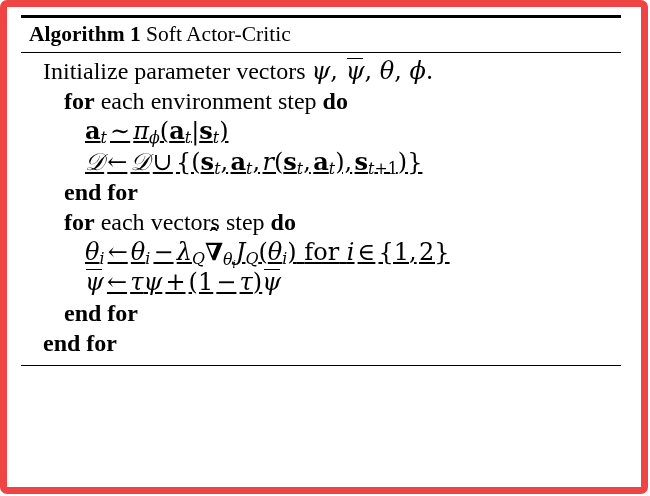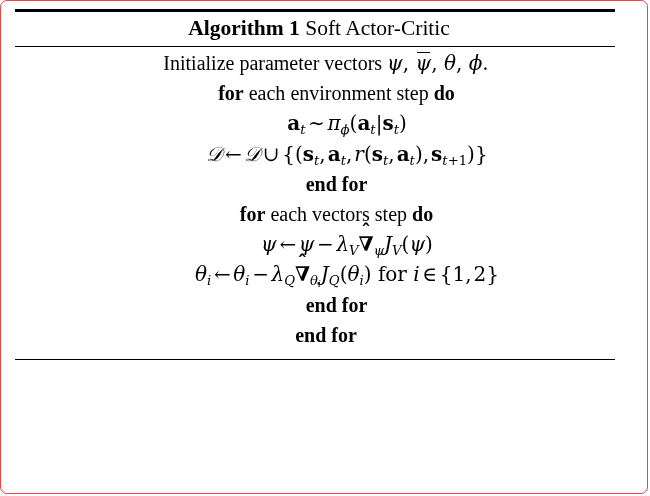--- a/index.html
+++ b/index.html
@@ -15,25 +15,24 @@
     overflow: hidden;
   }
 
   
   #page-frame {
     position: absolute;
     left: 0;
     top: 0;
     width: 648px;
     height: 494px;
-    border: 1px solid #ef4444;
+    border: 7px solid #ef4444;
     border-radius: 7px;
     box-sizing: border-box;
     background: #ffffff;
-    text-align: center;
   }
 
   
   .algorithm {
     position: absolute;
     left: 14px;
     top: 8px;
     width: 600px;
   }
 
@@ -56,29 +55,29 @@
   }
   .alg-title .kw {
     font-weight: bold;
   }
 
   .alg-body {
     padding: 6px 0 4px 0;
   }
 
   .line {
-    font-size: 20px;
+    font-size: 24px;
     line-height: 1.0;
     height: 30.2px;
     white-space: nowrap;
     display: block;
   }
   .ind0 { padding-left: 22px; }
   .ind1 { padding-left: 43px; }
-  .ind2 { padding-left: 64px; }
+  .ind2 { padding-left: 64px; text-decoration: underline; }
 
   b, .kw { font-weight: bold; }
 
   
   .m {
     font-family: "DejaVu Serif", "Liberation Serif", serif;
     font-style: italic;
   }
   .mi { font-style: italic; }
   .mr { font-style: normal; }
@@ -172,31 +171,31 @@
         <b>end for</b>
       </div>
 
       <div class="line ind1">
         <b>for</b>
         <span>each</span>
         <span>vectors step</span>
         <b>do</b>
       </div>
 
-      <div class="line ind2 m">
-        <span class="mi">ψ</span><span class="op">←</span><span class="mi">ψ</span><span class="op">−</span><span class="mi">λ</span><sub><span class="mi">V</span></sub><span class="mb hat">∇</span><sub><span class="mi">ψ</span></sub><span class="mi">J</span><sub><span class="mi">V</span></sub><span class="mr">(</span><span class="mi">ψ</span><span class="mr">)</span>
-      </div>
 
       <div class="line ind2 m">
         <span class="mi">θ</span><sub>i</sub><span class="op">←</span><span class="mi">θ</span><sub>i</sub><span class="op">−</span><span class="mi">λ</span><sub><span class="mi">Q</span></sub><span class="mb hat">∇</span><sub><span class="mi">θ</span><sub>i</sub></sub><span class="mi">J</span><sub><span class="mi">Q</span></sub><span class="mr">(</span><span class="mi">θ</span><sub>i</sub><span class="mr">)</span>
         <span class="mr">for</span>
         <span class="mi">i</span><span class="op">∈</span><span class="mr">{1</span><span class="mr">,</span><span class="thin"></span><span class="mr">2}</span>
       </div>
 
 
+      <div class="line ind2 m">
+        <span class="mi bar">ψ</span><span class="op">←</span><span class="mi">τ</span><span class="mi">ψ</span><span class="op">+</span><span class="mr">(1</span><span class="op">−</span><span class="mi">τ</span><span class="mr">)</span><span class="mi bar">ψ</span>
+      </div>
 
       <div class="line ind1">
         <b>end for</b>
       </div>
 
       <div class="line ind0">
         <b>end for</b>
       </div>
 
     </div>

